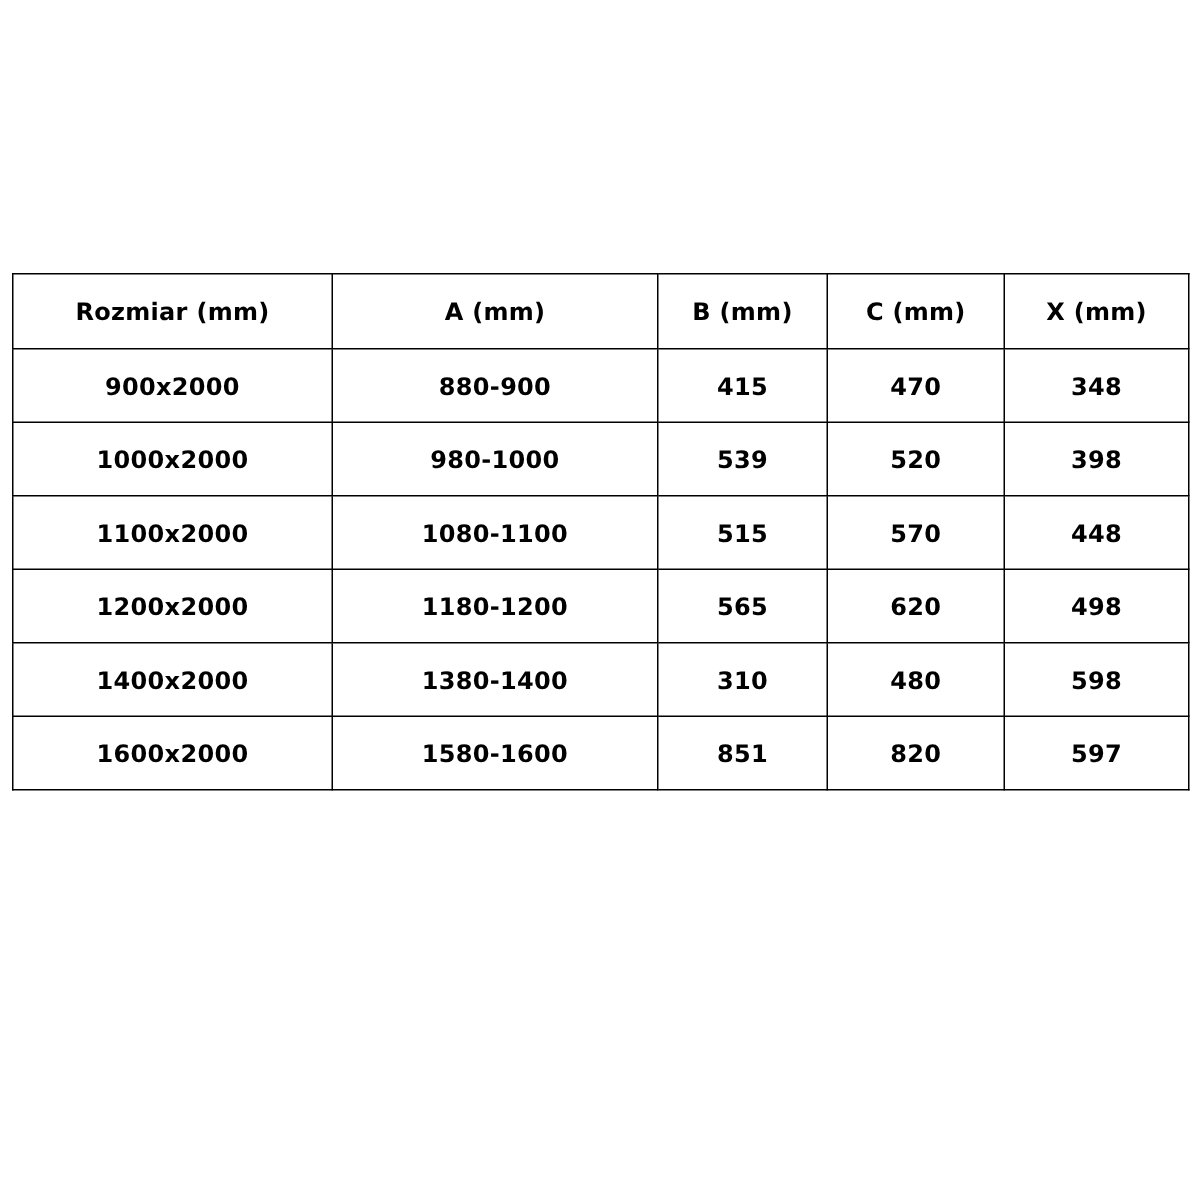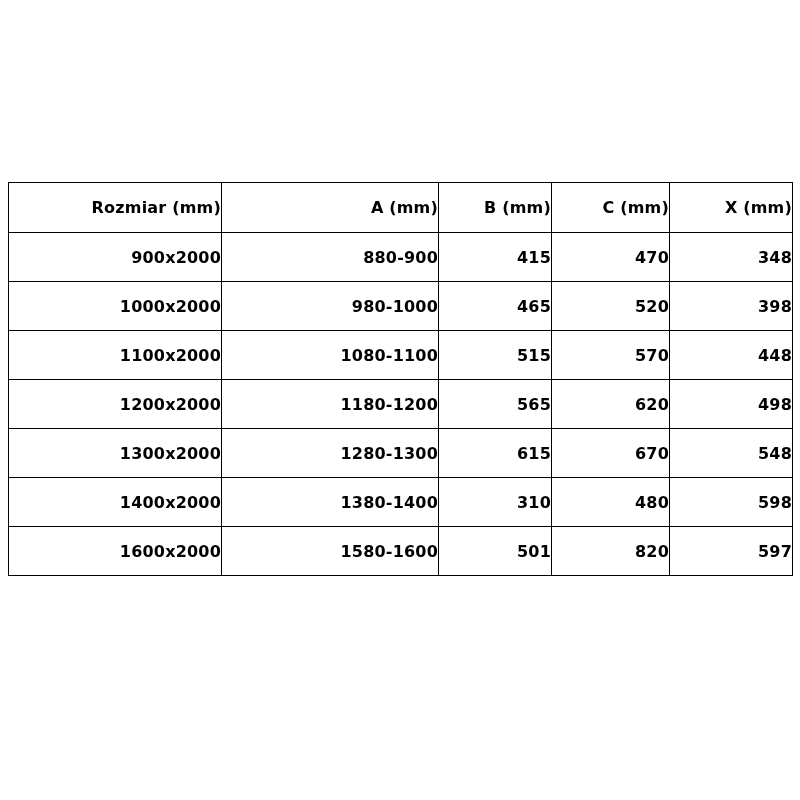--- a/index.html
+++ b/index.html
@@ -27,21 +27,21 @@
     width: 784px;
   }
   table.spec {
     border-collapse: collapse;
     width: 784px;
     table-layout: fixed;
   }
   table.spec th,
   table.spec td {
     border: 1px solid #000000;
-    text-align: right;
+    text-align: center;
     vertical-align: middle;
     font-weight: bold;
     font-size: 16px;
     height: 48px;
     padding: 0;
     letter-spacing: 0.2px;
   }
   table.spec thead th {
     font-size: 16px;
     height: 49px;
@@ -79,55 +79,48 @@
         <tr>
           <td>900x2000</td>
           <td>880-900</td>
           <td>415</td>
           <td>470</td>
           <td>348</td>
         </tr>
         <tr>
           <td>1000x2000</td>
           <td>980-1000</td>
-          <td>465</td>
+          <td>539</td>
           <td>520</td>
           <td>398</td>
         </tr>
         <tr>
           <td>1100x2000</td>
           <td>1080-1100</td>
           <td>515</td>
           <td>570</td>
           <td>448</td>
         </tr>
         <tr>
           <td>1200x2000</td>
           <td>1180-1200</td>
           <td>565</td>
           <td>620</td>
           <td>498</td>
         </tr>
         <tr>
-          <td>1300x2000</td>
-          <td>1280-1300</td>
-          <td>615</td>
-          <td>670</td>
-          <td>548</td>
-        </tr>
-        <tr>
           <td>1400x2000</td>
           <td>1380-1400</td>
           <td>310</td>
           <td>480</td>
           <td>598</td>
         </tr>
         <tr>
           <td>1600x2000</td>
           <td>1580-1600</td>
-          <td>501</td>
+          <td>851</td>
           <td>820</td>
           <td>597</td>
         </tr>
       </tbody>
     </table>
   </div>
 </div>
 
 </body></html>

